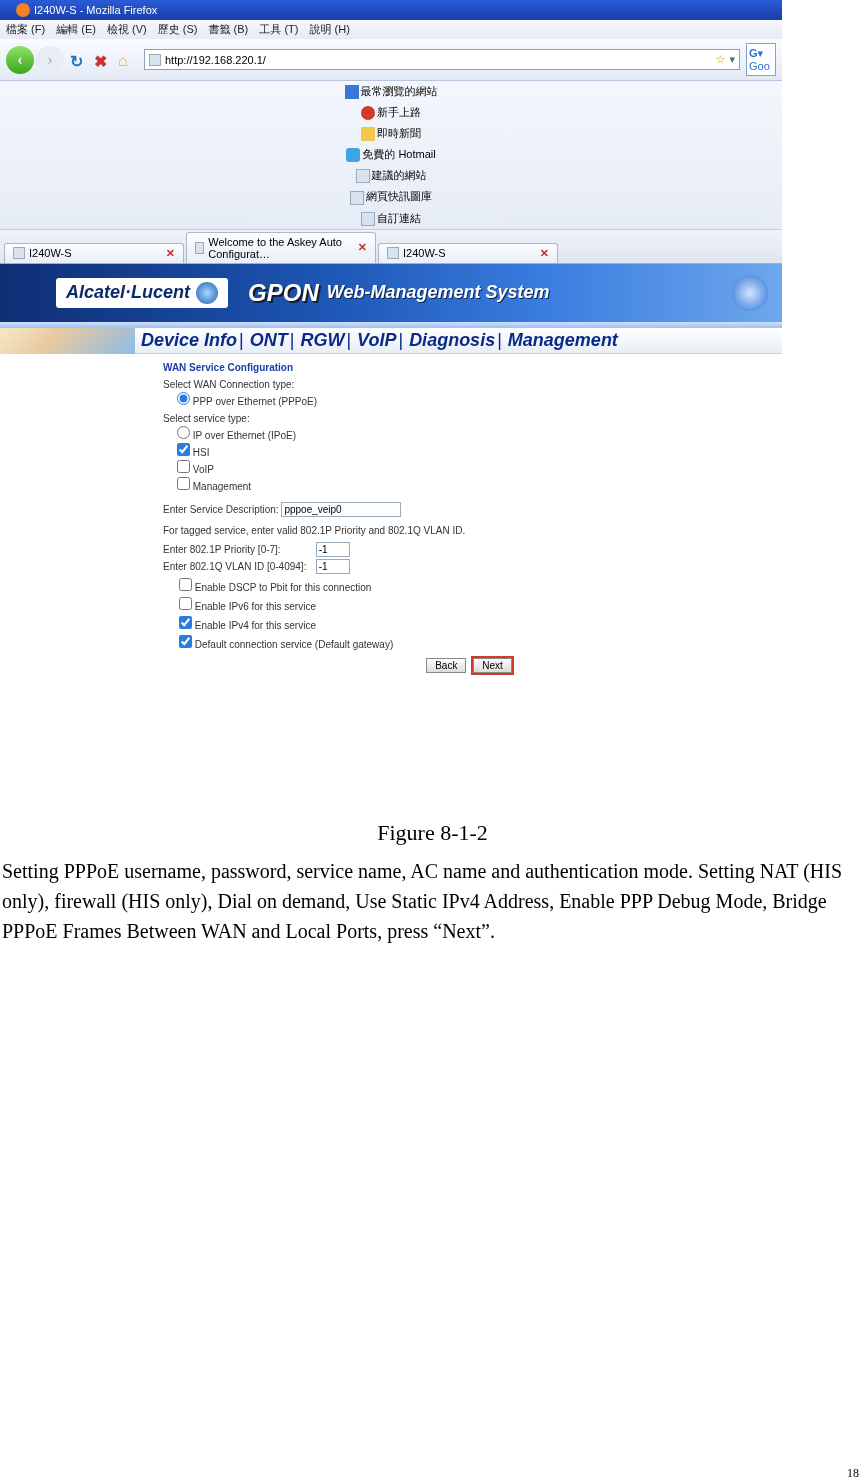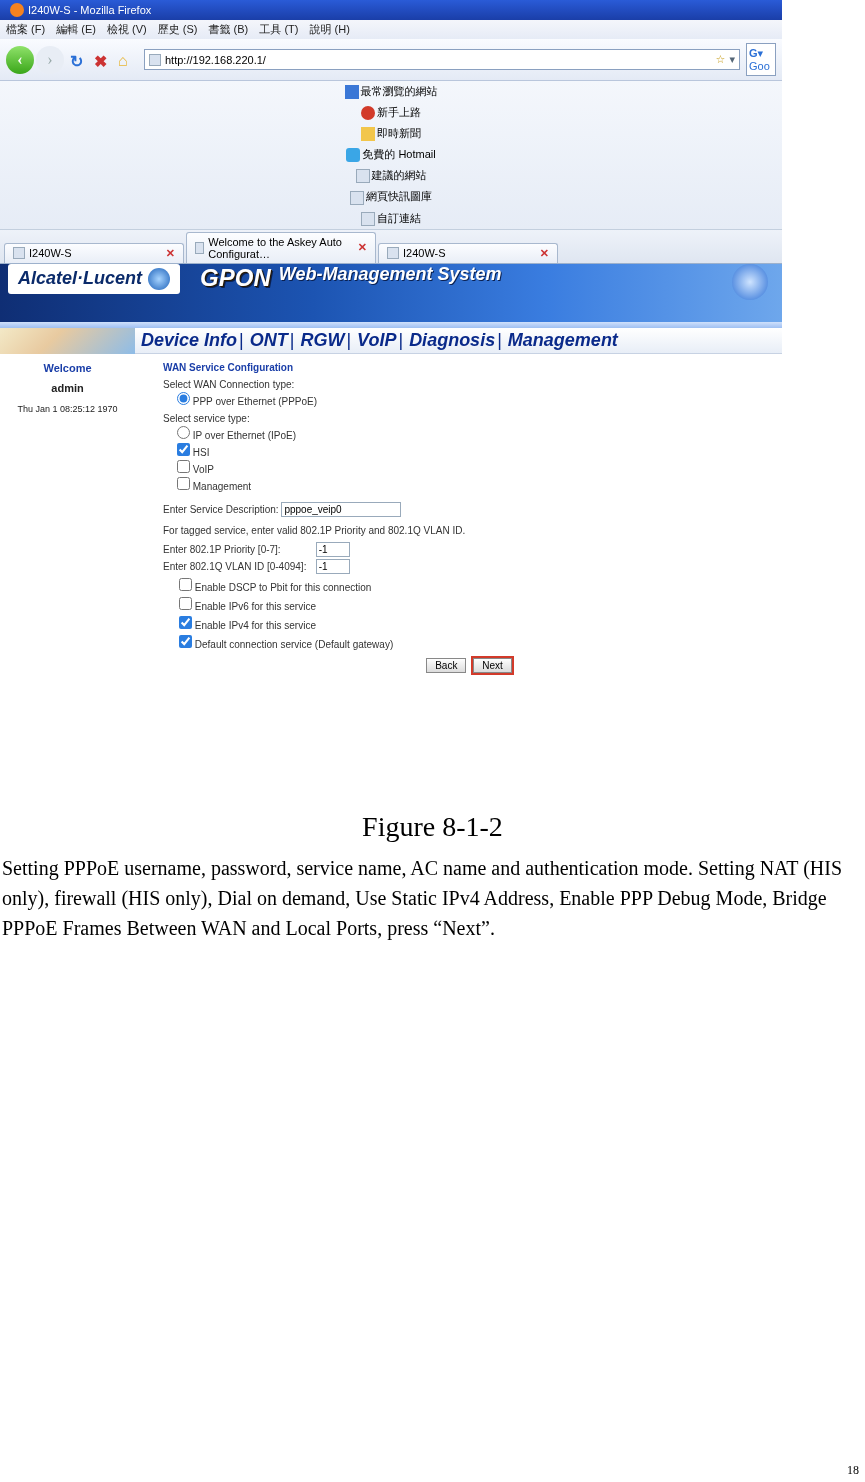--- a/index.html
+++ b/index.html
@@ -1,19 +1,19 @@
 <!DOCTYPE html>
 <html><head>
 <meta charset="utf-8">
 <style>
   * { box-sizing: border-box; margin: 0; padding: 0; }
   body { width: 865px; font-family: "Times New Roman", serif; background: #fff; }
 
   
-  .titlebar { background: linear-gradient(#2a5bd7,#1a3ea8); color:#fff; font: 11px Tahoma,Arial; padding:3px 10px; display:flex; align-items:center; }
+  .titlebar { background: linear-gradient(#2a5bd7,#1a3ea8); color:#fff; font: 11px Tahoma,Arial; padding:3px 16px; display:flex; align-items:center; }
   .titlebar .ff { width:14px;height:14px;background:#f58220;border-radius:50%;margin-right:4px;}
   .menubar { background: linear-gradient(#f4f6fb,#e6ebf6); font: 11px Arial; padding:2px 6px; color:#222;}
   .menubar span{margin-right:8px;}
   .toolbar { background: linear-gradient(#f9fbff,#e4eaf5); padding:4px 6px; display:flex; align-items:center; border-bottom:1px solid #b9c6dc;}
   .nav-btn{width:28px;height:28px;border-radius:50%;display:flex;align-items:center;justify-content:center;margin-right:2px;}
   .nav-back{background:linear-gradient(#8fe26a,#3aa619);color:#fff;font-weight:bold;}
   .nav-fwd{background:#e8edf5;color:#9aa;}
   .tb-icon{width:16px;height:16px;margin:0 4px;display:inline-block;}
   .reload{color:#2a6fd6;font-weight:bold;}
   .stop{color:#c33;font-weight:bold;}
@@ -28,21 +28,21 @@
   .bi.red{background:#d23a2a;border-radius:50%;}
   .bi.yel{background:#f2c64b;}
   .bi.msn{background:#3aa6e6;border-radius:3px;}
   .bi.pg{background:#d9e2ef;border:1px solid #9ab;}
   .tabstrip{background:linear-gradient(#eef2f9,#dfe6f1);display:flex;align-items:flex-end;padding:2px 4px 0;border-bottom:1px solid #9db1cc;}
   .tab{border:1px solid #a8b8ce;border-bottom:none;background:linear-gradient(#fcfdff,#e9eef7);font:11px Arial;padding:3px 8px;margin-right:2px;display:flex;align-items:center;max-width:190px;border-radius:3px 3px 0 0;}
   .tab .x{color:#c33;margin-left:6px;font-weight:bold;}
   .tab .pgicon{width:12px;height:12px;background:#d9e2ef;border:1px solid #9ab;margin-right:4px;}
 
   
-  .banner{height:58px;background:linear-gradient(90deg,#0f2e74 0%,#1c54b2 40%,#3a7de0 70%,#6ea7ec 100%);display:flex;align-items:flex-start;color:#fff;font-family:Arial;}
+  .banner{height:58px;background:linear-gradient(90deg,#0f2e74 0%,#1c54b2 40%,#3a7de0 70%,#6ea7ec 100%);display:flex;align-items:center;color:#fff;font-family:Arial;padding-left:48px;}
   .brand{background:#fff;color:#0a2a6a;font-weight:bold;font-style:italic;font-size:18px;padding:4px 10px;border-radius:3px;margin-left:8px;display:flex;align-items:center;}
   .brand .orb{width:22px;height:22px;border-radius:50%;background:radial-gradient(#a7d4ff,#1a5fb8);margin-left:6px;}
   .gpon{margin-left:20px;font-size:24px;font-weight:900;font-style:italic;color:#fff;text-shadow:1px 1px 0 #2a1a00,2px 2px 0 #0a2050;}
   .wms{margin-left:8px;font-size:18px;font-weight:900;font-style:italic;text-shadow:1px 1px 0 #0a2050;}
   .globe{width:36px;height:36px;border-radius:50%;background:radial-gradient(#cfe4ff,#2a6fd6);margin-left:auto;margin-right:14px;}
   .subbanner{height:6px;background:linear-gradient(#cfe0fb,#9fc0f2);}
 
   
   .page{display:flex;}
   .left{width:135px;background:#fff;}
@@ -61,21 +61,21 @@
   .form h4{font:bold 10px Arial;color:#1a3ea8;margin-bottom:6px;}
   .form .row{margin:2px 0;}
   .form input[type=text]{border:1px solid #9ab;font:10px Arial;padding:1px 2px;}
   .hint{margin:8px 0 6px;}
   .cbrow{margin:4px 0 4px 16px;}
   .btns{text-align:center;margin-top:8px;}
   .btn{border:1px solid #888;background:linear-gradient(#fefefe,#dcdcdc);font:10px Arial;padding:1px 8px;margin:0 2px;}
   .next-hl{outline:2px solid #d23a2a;}
 
   
-  .caption{ text-align:center; font-size:28px; margin:8px 0 10px; }
+  .caption{ text-align:center; font-size:22px; margin:17px 0 10px; }
   .bodytext{ font-size:20px; line-height:1.5; padding:0 2px;}
   .pagenum{ text-align:right; font-size:12px; margin-top:520px; padding-right:6px;}
 
   .screenshot{border:0; width:782px; margin-left:0;}
   .accent{accent-color:#2a7de0;}
 </style>
 </head>
 <body>
 
 <div class="screenshot">
@@ -145,25 +145,20 @@
     </div>
     <span class="gpon">GPON</span>
     <span class="wms">Web-Management System</span>
     <span class="globe"></span>
   </div>
   <div class="subbanner"></div>
 
   <div class="page">
     <div class="left">
       <div class="left-img"></div>
-      <div class="left-body">
-        <div class="w">Welcome</div>
-        <div class="a">admin</div>
-        <div class="d">Thu Jan 1 08:25:12 1970</div>
-      </div>
     </div>
 
     <div class="right">
       <div class="tabsnav">
         <a>Device Info</a><span class="sep">|</span>
         <a>ONT</a><span class="sep">|</span>
         <a>RGW</a><span class="sep">|</span>
         <a>VoIP</a><span class="sep">|</span>
         <a>Diagnosis</a><span class="sep">|</span>
         <a>Management</a>

